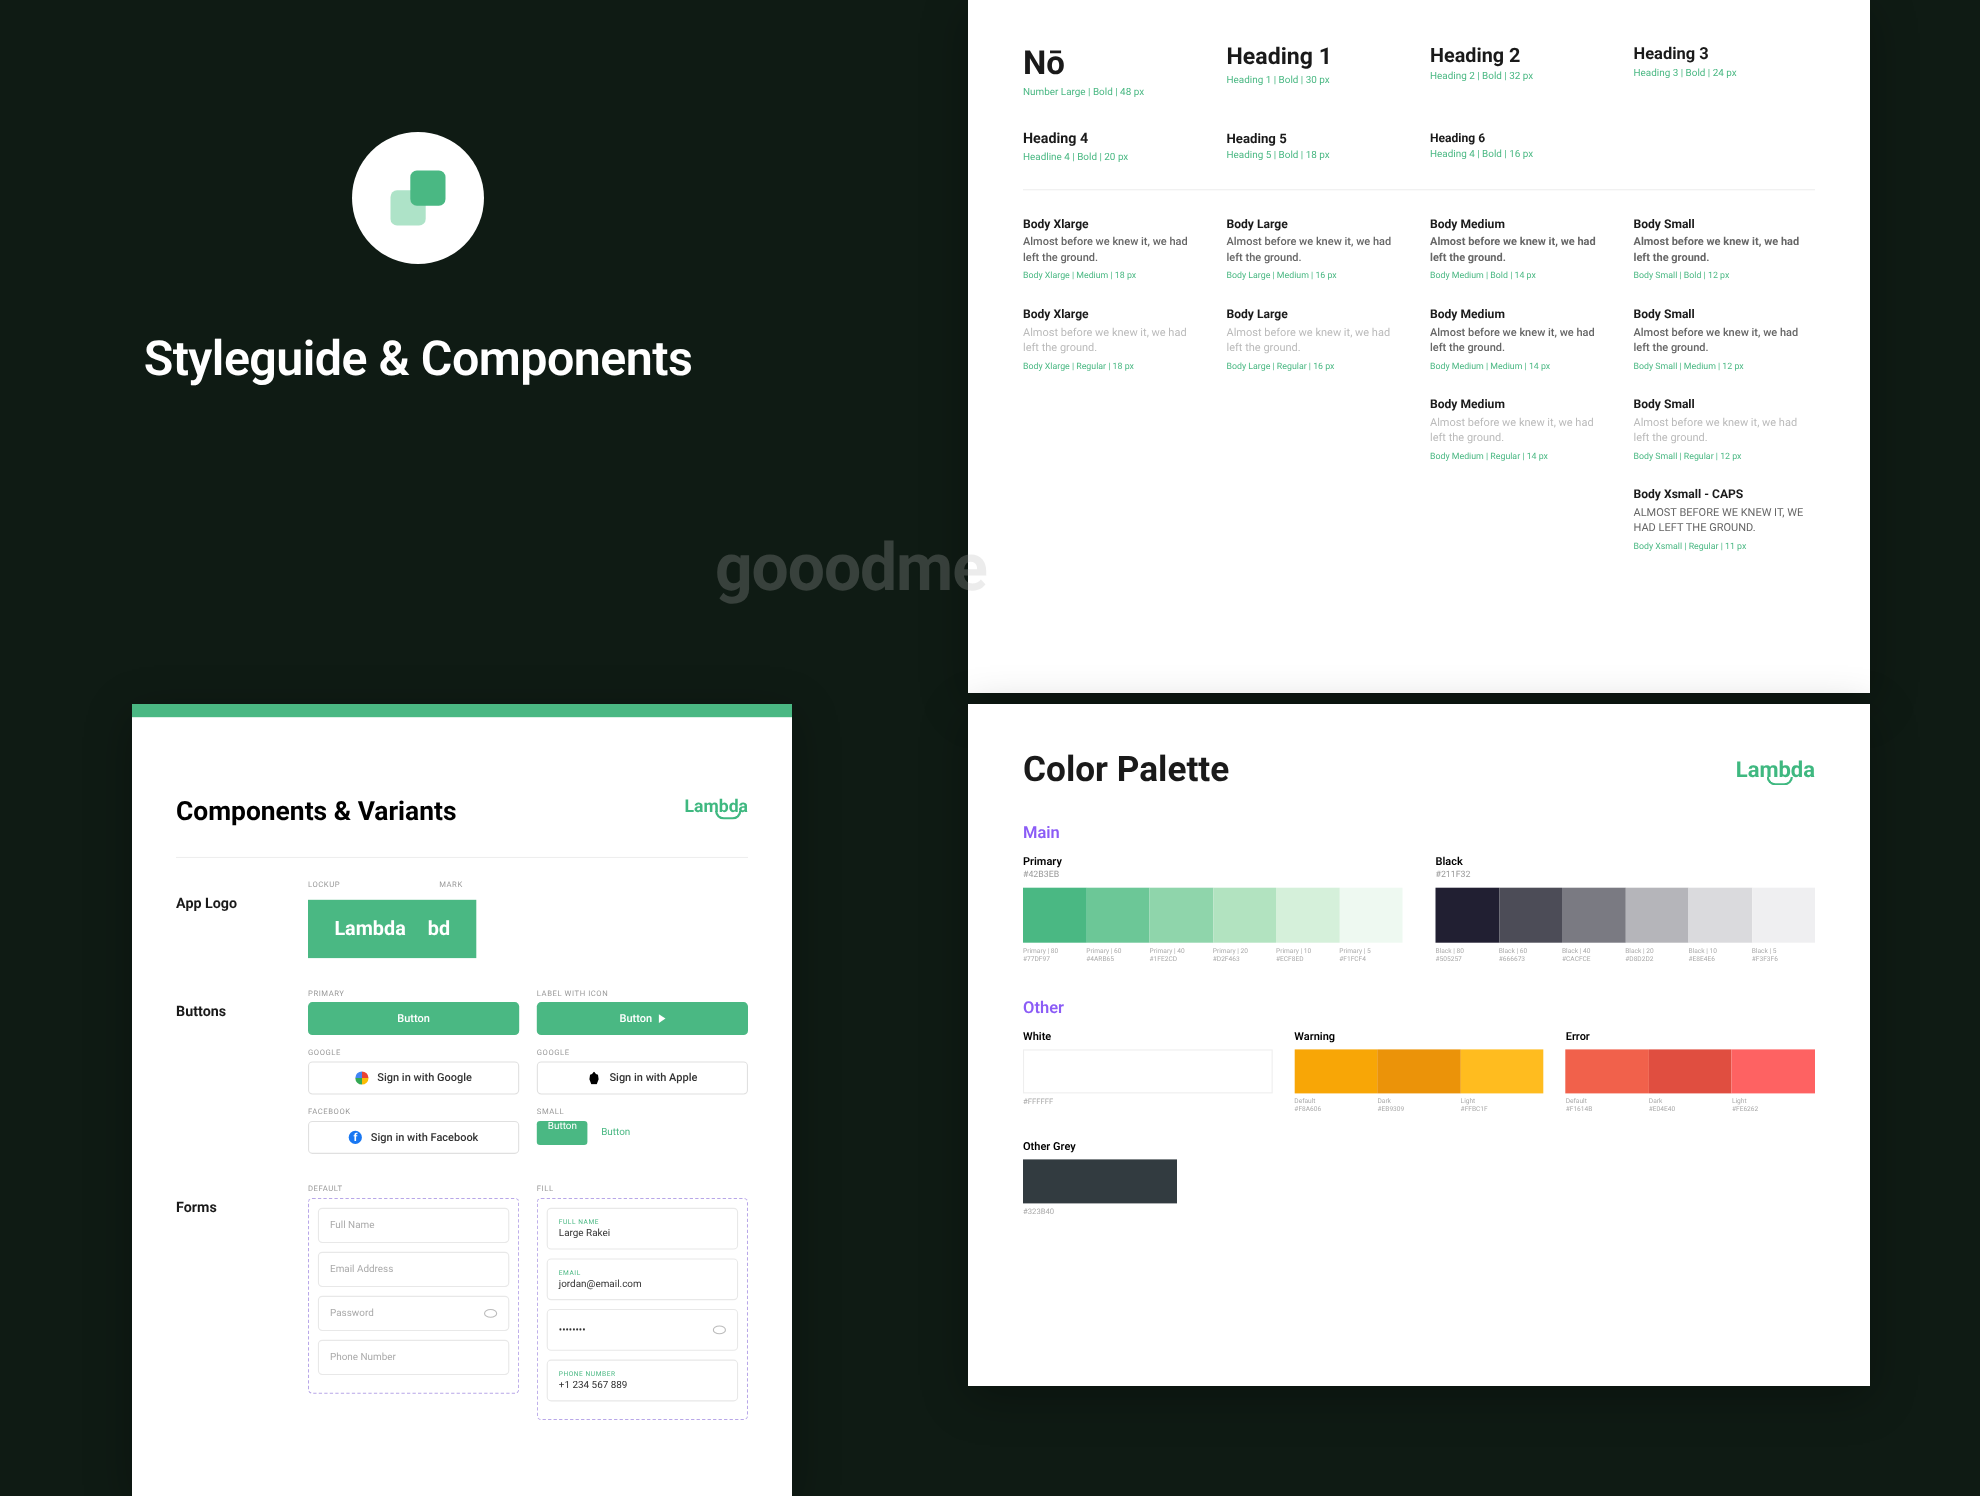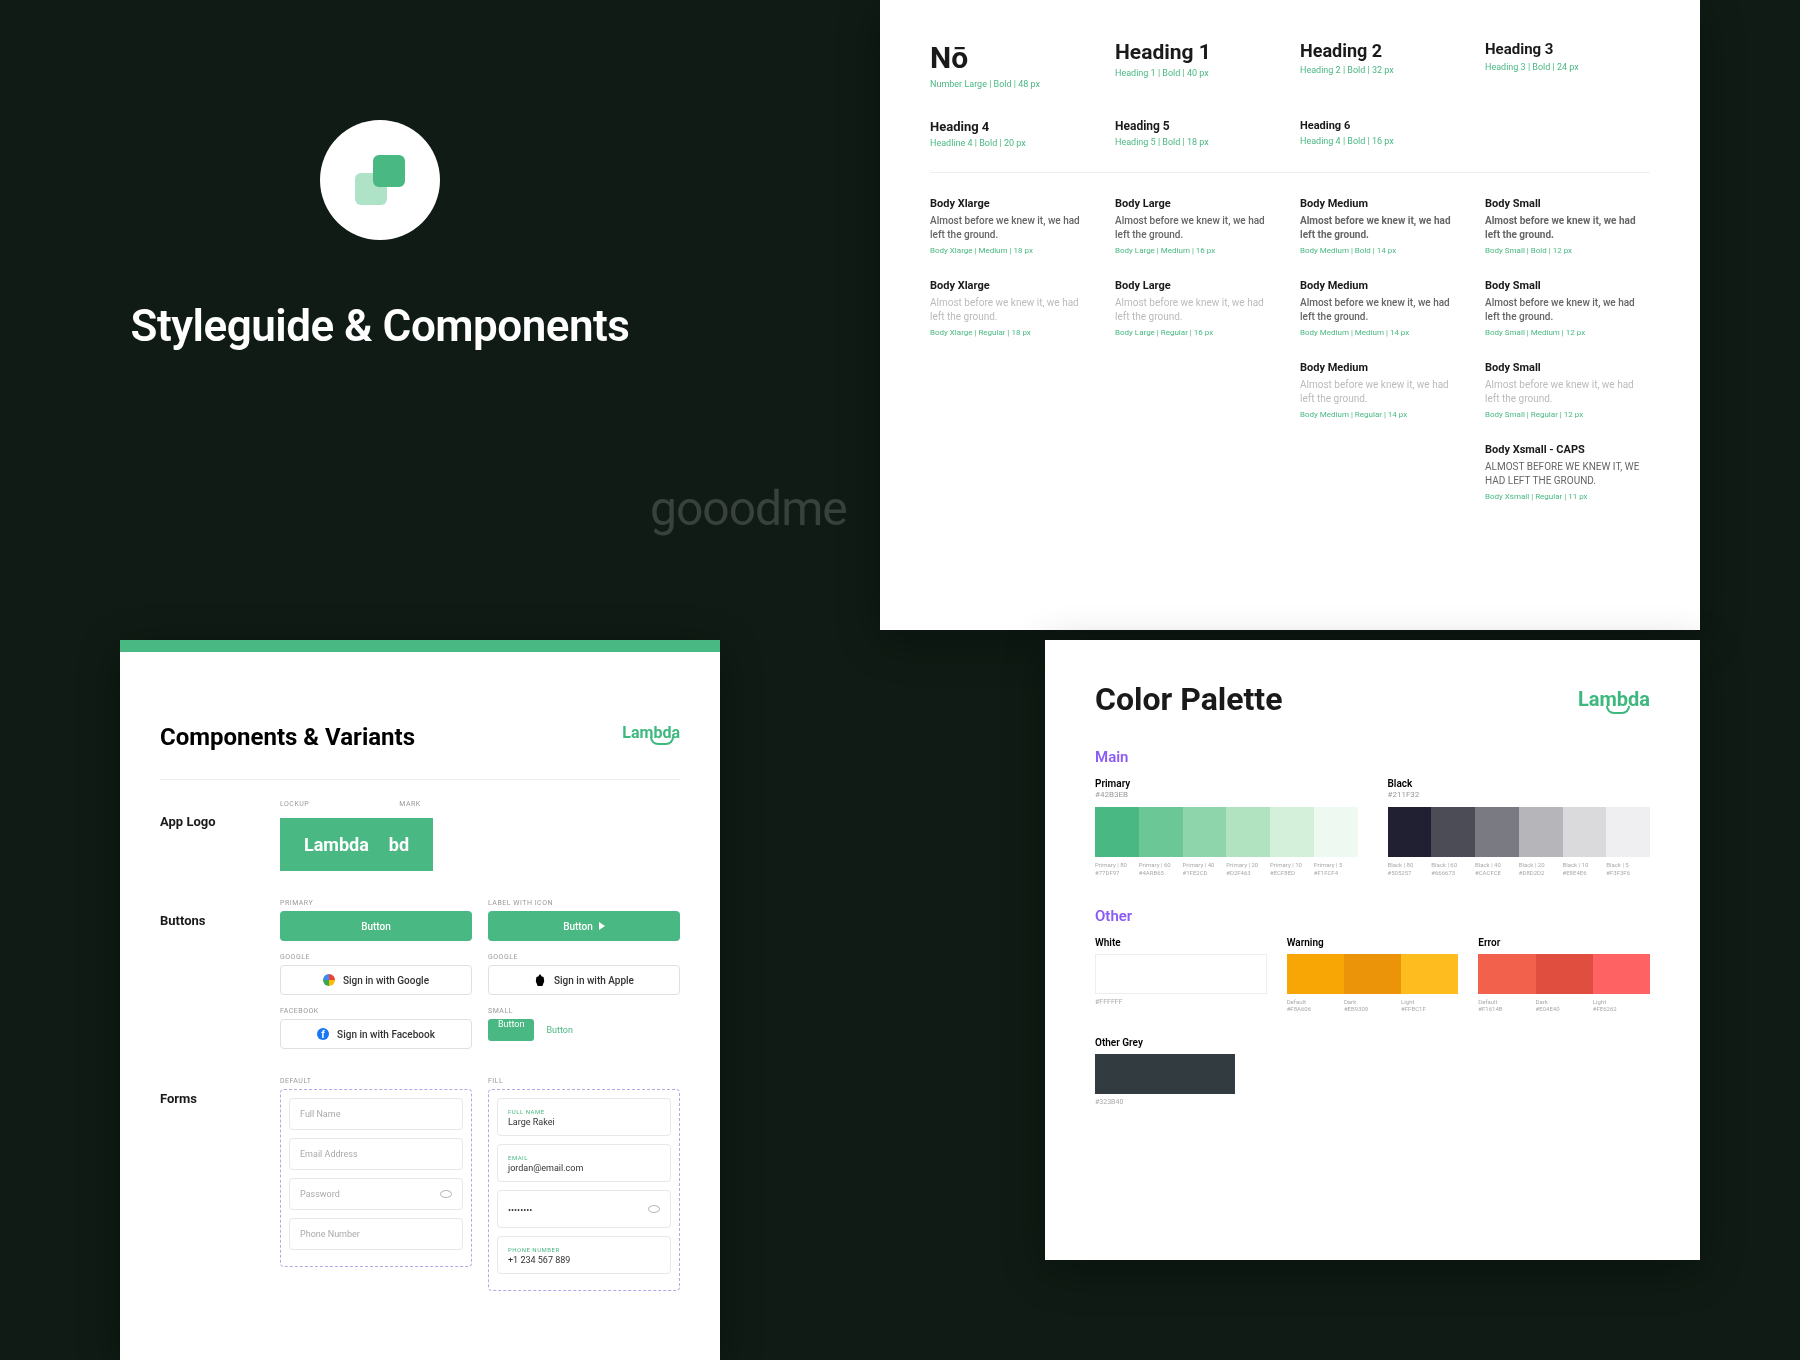--- a/index.html
+++ b/index.html
@@ -1,31 +1,31 @@
 <!DOCTYPE html>
 <html><head>
 <meta charset="utf-8">
 <style>
 * { box-sizing: border-box; margin: 0; padding: 0; }
 body { font-family: -apple-system, BlinkMacSystemFont, "Segoe UI", Roboto, sans-serif; background: #0f1b14; width: 1800px; height: 1360px; overflow: hidden; position: relative; }
-.watermark { position: absolute; top: 480px; left: 650px; font-size: 48px; font-weight: 400; color: rgba(180,180,180,0.25); z-index: 100; pointer-events: none; letter-spacing: -1px; }
+.watermark { position: absolute; top: 480px; left: 650px; font-size: 60px; font-weight: 700; color: rgba(180,180,180,0.25); z-index: 100; pointer-events: none; letter-spacing: -1px; }
 
 
 .intro { position: absolute; left: 120px; top: 120px; width: 520px; color: white; }
 .intro-icon { width: 120px; height: 120px; background: white; border-radius: 50%; display: flex; align-items: center; justify-content: center; margin: 0 auto 60px auto; }
 .intro-icon-shape { position: relative; width: 50px; height: 50px; }
 .intro-icon-shape .sq1 { position: absolute; width: 32px; height: 32px; background: #4ab883; border-radius: 6px; right: 0; top: 0; }
 .intro-icon-shape .sq2 { position: absolute; width: 32px; height: 32px; background: #8cd7b1; border-radius: 6px; left: 0; bottom: 0; opacity: 0.7; }
 .intro-title { font-size: 44px; font-weight: 600; text-align: center; letter-spacing: -0.5px; }
 .intro-sub { font-size: 18px; text-align: center; margin-top: 32px; color: #c8d4cc; line-height: 1.6; font-weight: 300; }
 
 
 .panel { position: absolute; background: white; box-shadow: 0 10px 40px rgba(0,0,0,0.3); }
 .panel-type { right: 100px; top: 0; width: 820px; height: 630px; padding: 40px 50px; }
-.panel-color { right: 100px; top: 640px; width: 655px; height: 620px; padding: 40px 50px; }
+.panel-color { right: 100px; top: 640px; width: 820px; height: 620px; padding: 40px 50px; }
 .panel-comp { left: 120px; top: 640px; width: 600px; height: 720px; overflow: hidden; }
 
 
 .type-grid { display: grid; grid-template-columns: repeat(4, 1fr); gap: 30px 20px; }
 .type-item .sample { font-weight: 700; color: #1a1a1a; }
 .type-item .meta { font-size: 9px; color: #4ab883; margin-top: 4px; }
 .type-divider { border: none; border-top: 1px solid #eee; margin: 24px 0; }
 .body-grid { display: grid; grid-template-columns: repeat(4, 1fr); gap: 24px 20px; }
 .body-item .label { font-size: 11px; font-weight: 700; color: #1a1a1a; }
 .body-item .sample2 { font-size: 10px; color: #888; margin-top: 4px; line-height: 1.4; }
@@ -98,21 +98,21 @@
 </div>
 
 <div class="panel panel-type">
   <div class="type-grid" id="headings-grid">
       <div class="type-item">
         <div class="sample" style="font-size:30px">Nō</div>
         <div class="meta">Number Large | Bold | 48 px</div>
       </div>
       <div class="type-item">
         <div class="sample" style="font-size:21px">Heading 1</div>
-        <div class="meta">Heading 1 | Bold | 40 px</div>
+        <div class="meta">Heading 1 | Bold | 30 px</div>
       </div>
       <div class="type-item">
         <div class="sample" style="font-size:18px">Heading 2</div>
         <div class="meta">Heading 2 | Bold | 32 px</div>
       </div>
       <div class="type-item">
         <div class="sample" style="font-size:15px">Heading 3</div>
         <div class="meta">Heading 3 | Bold | 24 px</div>
       </div>
       <div class="type-item">

